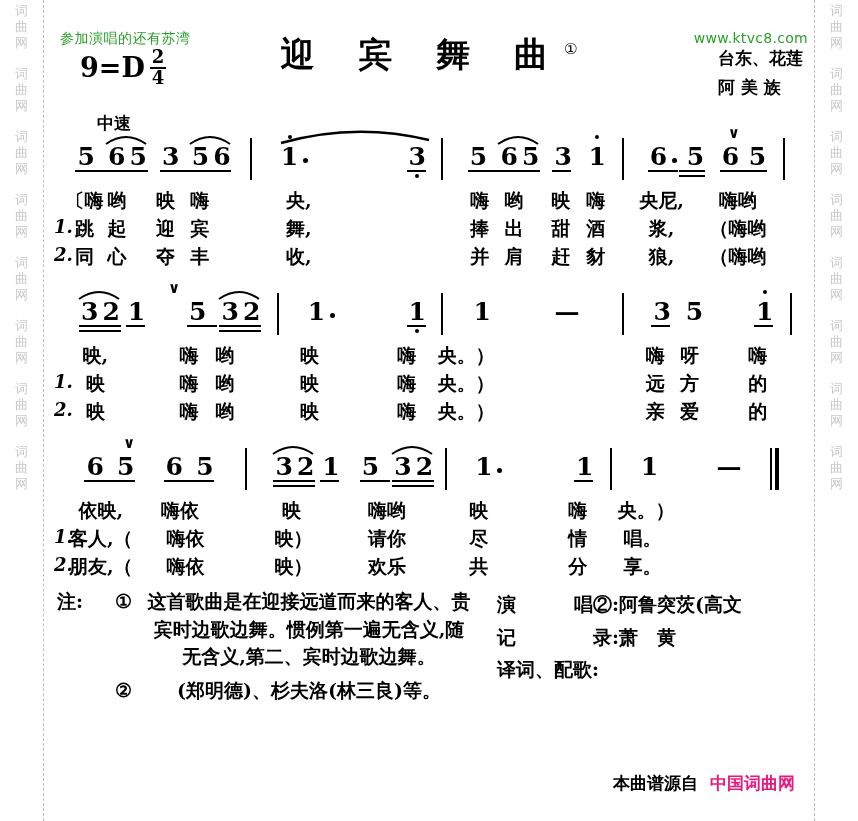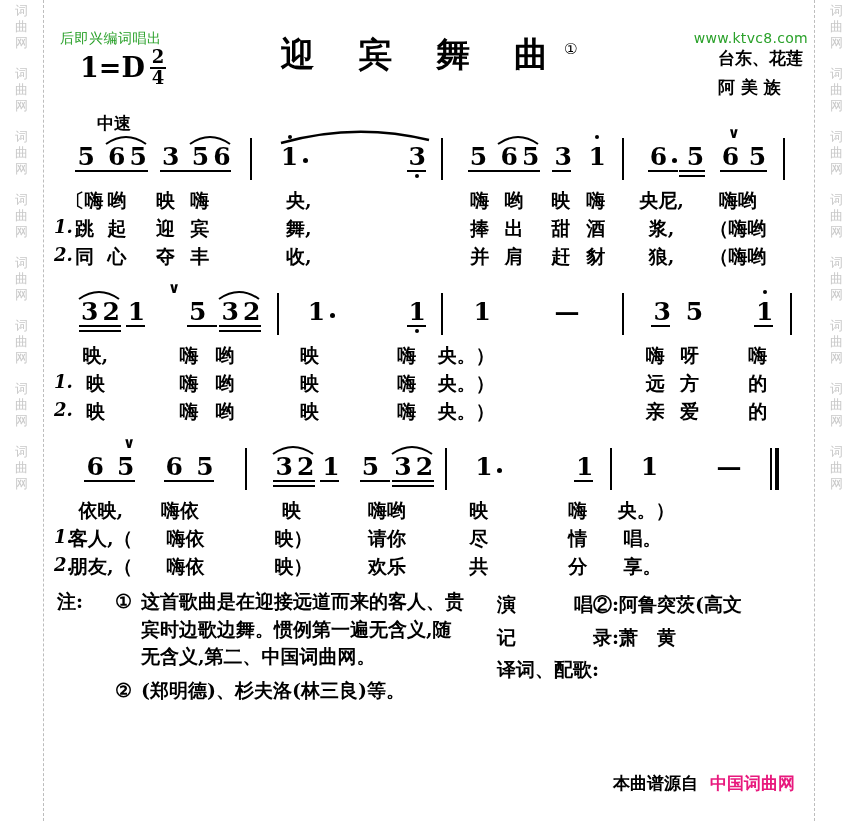--- a/index.html
+++ b/index.html
@@ -139,21 +139,21 @@
 
   
   .notesblk {
     position: absolute; left: 12px; top: 588px; width: 420px;
     font-family: "DejaVu Serif", "Liberation Serif", serif;
     font-size: 19px; font-weight: 700; line-height: 1.45; color:#000;
   }
   .note-item { display: flex; margin-bottom: 2px; }
   .note-lead { width: 58px; flex: 0 0 58px; }
   .note-mark { width: 26px; flex: 0 0 26px; }
-  .note-body { flex: 1 1 auto; }
+  .note-body { flex: 1 1 auto; text-align: center; }
   .note-item.two { margin-top: 6px; }
 
   .creditblk {
     position: absolute; left: 452px; top: 590px; width: 300px;
     font-family: "DejaVu Serif", "Liberation Serif", serif;
     font-size: 19px; font-weight: 700; line-height: 1.5; color:#000;
   }
   .crow { display: flex; margin-bottom: 4px; }
   .clabel { width: 122px; flex: 0 0 122px; display:flex; justify-content: space-between; }
   .clabel .sp { letter-spacing: 0; }
@@ -250,29 +250,29 @@
     </div>
     <div class="wm-group">
       <span class="wm-ch">词</span>
       <span class="wm-ch">曲</span>
       <span class="wm-ch">网</span>
     </div>
   </div>
 
 <div class="sheet">
 
-  <div class="site-left">后即兴编词唱出</div>
+  <div class="site-left">参加演唱的还有苏湾</div>
   <div class="site-right">www.ktvc8.com</div>
 
   <div class="title">
     <span>迎 宾 舞 曲</span><span class="title-sup">①</span>
   </div>
 
   <div class="keysig">
-    <span>1=D</span>
+    <span>9=D</span>
     <span class="frac">
       <span class="num">2</span>
       <span class="den">4</span>
     </span>
   </div>
 
   <div class="credit-top">
     <div>台东、花莲</div>
     <div>阿 美 族</div>
   </div>
@@ -551,21 +551,21 @@
       </div>
   </div>
 
   <div class="notesblk">
     <div class="note-item">
       <div class="note-lead">注:</div>
       <div class="note-mark">①</div>
       <div class="note-body">
         <div>这首歌曲是在迎接远道而来的客人、贵</div>
         <div>宾时边歌边舞。惯例第一遍无含义,随</div>
-        <div>无含义,第二、中国词曲网。</div>
+        <div>无含义,第二、宾时边歌边舞。</div>
       </div>
     </div>
     <div class="note-item two">
       <div class="note-lead"></div>
       <div class="note-mark">②</div>
       <div class="note-body">
         <div>(郑明德)、杉夫洛(林三良)等。</div>
       </div>
     </div>
   </div>

